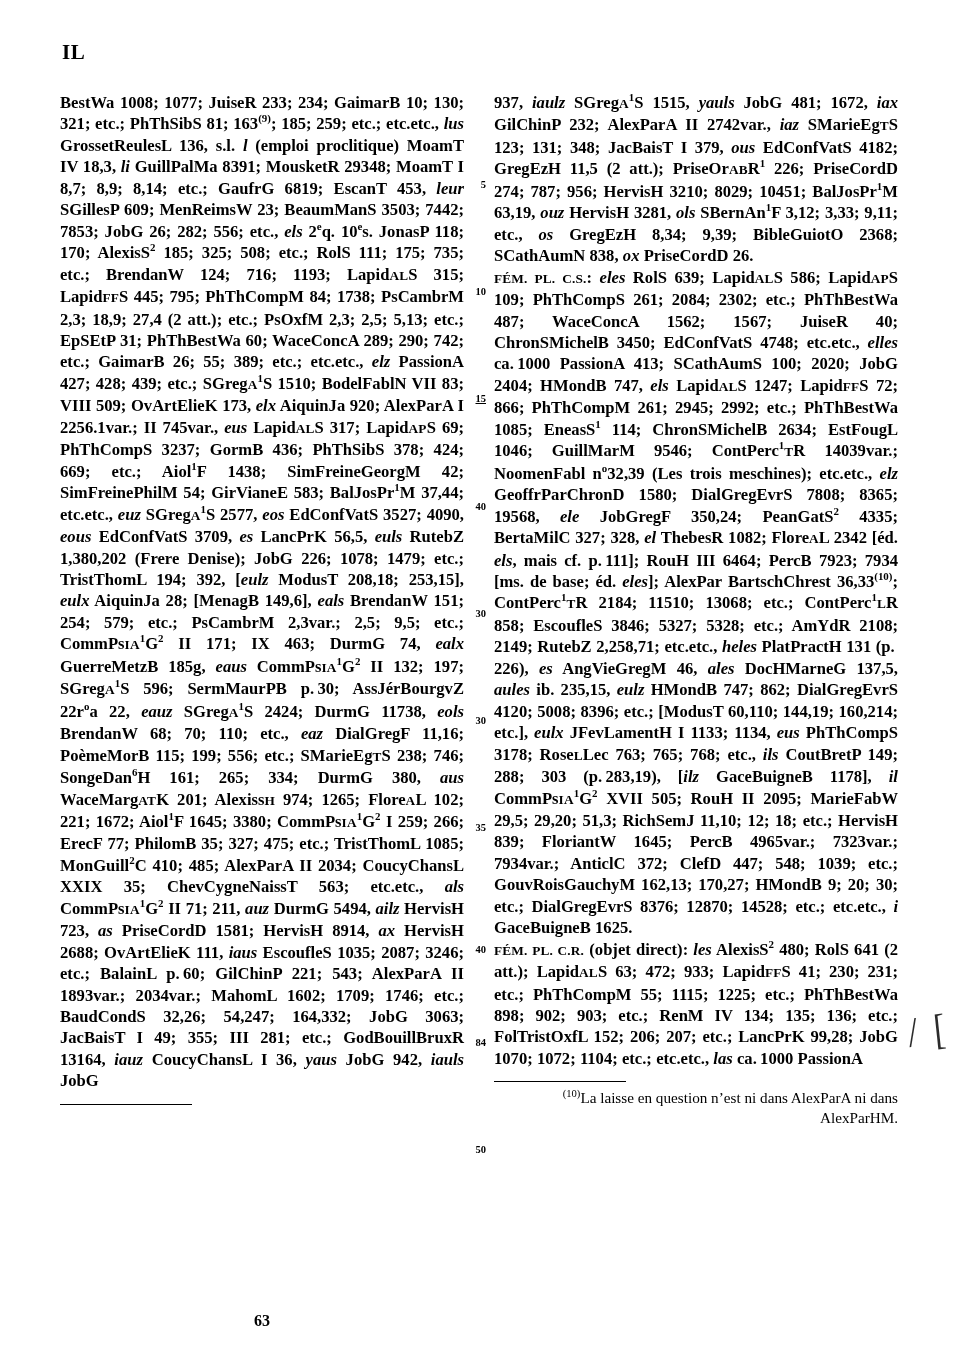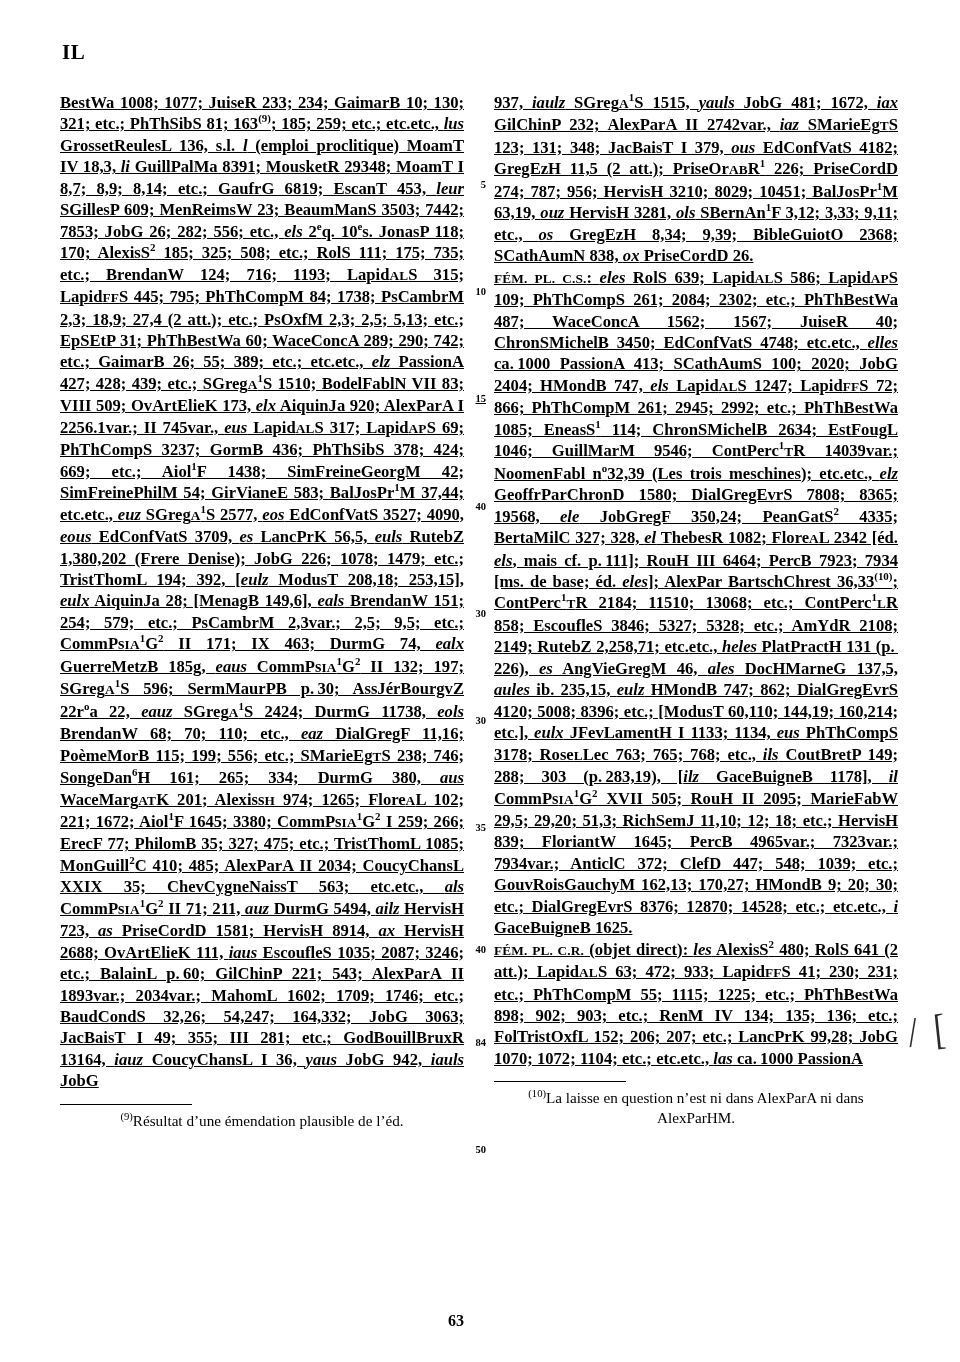--- a/index.html
+++ b/index.html
@@ -50,21 +50,20 @@
 
   .body-text {
     font-size: 16.6px;
     line-height: 21.45px;
     text-align: justify;
     text-justify: inter-word;
     font-weight: bold;
     font-family: "Liberation Serif", "DejaVu Serif", serif;
     hyphens: none;
     word-spacing: 0.1px;
-    text-decoration: underline;
   }
   .body-text i, .body-text em {
     font-style: italic;
   }
   .sc {
     font-size: 0.80em;
     letter-spacing: 0.2px;
   }
   .sup {
     font-size: 0.66em;
@@ -92,36 +91,36 @@
   
   .footnote-rule {
     border: 0;
     border-top: 1.4px solid #000;
     width: 132px;
     margin: 12px 0 6px 0;
   }
   .footnote {
     font-size: 15.2px;
     line-height: 20px;
-    text-align: center;
+    text-align: right;
     font-family: "Liberation Serif", "DejaVu Serif", serif;
   }
   .footnote .fn-marker {
     font-size: 0.70em;
     vertical-align: super;
     line-height: 0;
   }
 
   
   .folio {
     position: absolute;
     top: 1312px;
     font-size: 16px;
     font-weight: bold;
-    text-align: right;
+    text-align: center;
     width: 404px;
     font-family: "Liberation Serif", "DejaVu Serif", serif;
   }
   .folio-left  { left: 60px;  }
   .folio-right { left: 494px; }
 
   
   .hand-mark {
     position: absolute;
     left: 908px;
@@ -152,23 +151,20 @@
     <div class="linenum" style="top:852px;">40</div>
     <div class="linenum" style="top:945px;">84</div>
     <div class="linenum" style="top:1052px;">50</div>
   </div>
 
   <div class="columns">
 
     <div class="col col-left">
       <div class="body-text">BestWa 1008; 1077; JuiseR 233; 234; GaimarB 10; 130; 321; etc.; PhThSibS 81; 163<span class="sup">(9)</span>; 185; 259; etc.; etc.etc., <i>lus</i> GrossetReulesL 136, s.l. <i>l</i> (emploi proclitique) MoamT IV 18,3, <i>li</i> GuillPalMa 8391; MousketR 29348; MoamT I 8,7; 8,9; 8,14; etc.; GaufrG 6819; EscanT 453, <i>leur</i> SGillesP 609; MenReimsW 23; BeaumManS 3503; 7442; 7853; JobG 26; 282; 556; etc., <i>els</i> 2<span class="sup">e</span>q. 10<span class="sup">e</span>s. JonasP 118; 170; AlexisS<span class="sup">2</span> 185; 325; 508; etc.; RolS 111; 175; 735; etc.; BrendanW 124; 716; 1193; Lapid<span class="sc">AL</span>S 315; Lapid<span class="sc">FF</span>S 445; 795; PhThCompM 84; 1738; PsCambrM 2,3; 18,9; 27,4 (2 att.); etc.; PsOxfM 2,3; 2,5; 5,13; etc.; EpSEtP 31; PhThBestWa 60; WaceConcA 289; 290; 742; etc.; GaimarB 26; 55; 389; etc.; etc.etc., <i>elz</i> PassionA 427; 428; 439; etc.; SGreg<span class="sc">A</span><span class="sup">1</span>S 1510; BodelFablN VII 83; VIII 509; OvArtElieK 173, <i>elx</i> AiquinJa 920; AlexParA I 2256.1var.; II 745var., <i>eus</i> Lapid<span class="sc">AL</span>S 317; Lapid<span class="sc">AP</span>S 69; PhThCompS 3237; GormB 436; PhThSibS 378; 424; 669; etc.; Aiol<span class="sup">1</span>F 1438; SimFreineGeorgM 42; SimFreinePhilM 54; GirVianeE 583; BalJosPr<span class="sup">1</span>M 37,44; etc.etc., <i>euz</i> SGreg<span class="sc">A</span><span class="sup">1</span>S 2577, <i>eos</i> EdConfVatS 3527; 4090, <i>eous</i> EdConfVatS 3709, <i>es</i> LancPrK 56,5, <i>euls</i> RutebZ 1,380,202 (Frere Denise); JobG 226; 1078; 1479; etc.; TristThomL 194; 392, [<i>eulz</i> ModusT 208,18; 253,15], <i>eulx</i> AiquinJa 28; [MenagB 149,6], <i>eals</i> BrendanW 151; 254; 579; etc.; PsCambrM 2,3var.; 2,5; 9,5; etc.; CommPs<span class="sc">IA</span><span class="sup">1</span>G<span class="sup">2</span> II 171; IX 463; DurmG 74, <i>ealx</i> GuerreMetzB 185g, <i>eaus</i> CommPs<span class="sc">IA</span><span class="sup">1</span>G<span class="sup">2</span> II 132; 197; SGreg<span class="sc">A</span><span class="sup">1</span>S 596; SermMaurPB p. 30; AssJérBourgvZ 22r<span class="sup">o</span>a 22, <i>eauz</i> SGreg<span class="sc">A</span><span class="sup">1</span>S 2424; DurmG 11738, <i>eols</i> BrendanW 68; 70; 110; etc., <i>eaz</i> DialGregF 11,16; PoèmeMorB 115; 199; 556; etc.; SMarieEg<span class="sc">T</span>S 238; 746; SongeDan<span class="sup">6</span>H 161; 265; 334; DurmG 380, <i>aus</i> WaceMarg<span class="sc">AT</span>K 201; Alexiss<span class="sc">H</span> 974; 1265; Flore<span class="sc">A</span>L 102; 221; 1672; Aiol<span class="sup">1</span>F 1645; 3380; CommPs<span class="sc">IA</span><span class="sup">1</span>G<span class="sup">2</span> I 259; 266; ErecF 77; PhilomB 35; 327; 475; etc.; TristThomL 1085; MonGuill<span class="sup">2</span>C 410; 485; AlexParA II 2034; CoucyChansL XXIX 35; ChevCygneNaissT 563; etc.etc., <i>als</i> CommPs<span class="sc">IA</span><span class="sup">1</span>G<span class="sup">2</span> II 71; 211, <i>auz</i> DurmG 5494, <i>ailz</i> HervisH 723, <i>as</i> PriseCordD 1581; HervisH 8914, <i>ax</i> HervisH 2688; OvArtElieK 111, <i>iaus</i> EscoufleS 1035; 2087; 3246; etc.; BalainL p. 60; GilChinP 221; 543; AlexParA II 1893var.; 2034var.; MahomL 1602; 1709; 1746; etc.; BaudCondS 32,26; 54,247; 164,332; JobG 3063; JacBaisT I 49; 355; III 281; etc.; GodBouillBruxR 13164, <i>iauz</i> CoucyChansL I 36, <i>yaus</i> JobG 942, <i>iauls</i> JobG</div>
       <hr class="footnote-rule">
-      <div class="footnote">
-        <span class="fn-marker">(9)</span><span>Résultat d’une émendation plausible de l’éd.</span>
-      </div>
     </div>
 
     <div class="col col-right">
       <div class="body-text">937, <i>iaulz</i> SGreg<span class="sc">A</span><span class="sup">1</span>S 1515, <i>yauls</i> JobG 481; 1672, <i>iax</i> GilChinP 232; AlexParA II 2742var., <i>iaz</i> SMarieEg<span class="sc">T</span>S 123; 131; 348; JacBaisT I 379, <i>ous</i> EdConfVatS 4182; GregEzH 11,5 (2 att.); PriseOr<span class="sc">AB</span>R<span class="sup">1</span> 226; PriseCordD 274; 787; 956; HervisH 3210; 8029; 10451; BalJosPr<span class="sup">1</span>M 63,19, <i>ouz</i> HervisH 3281, <i>ols</i> SBernAn<span class="sup">1</span>F 3,12; 3,33; 9,11; etc., <i>os</i> GregEzH 8,34; 9,39; BibleGuiotO 2368; SCathAumN 838, <i>ox</i> PriseCordD 26.<br><span class="sc">FÉM. PL. C.S.</span>: <i>eles</i> RolS 639; Lapid<span class="sc">AL</span>S 586; Lapid<span class="sc">AP</span>S 109; PhThCompS 261; 2084; 2302; etc.; PhThBestWa 487; WaceConcA 1562; 1567; JuiseR 40; ChronSMichelB 3450; EdConfVatS 4748; etc.etc., <i>elles</i> ca. 1000 PassionA 413; SCathAumS 100; 2020; JobG 2404; HMondB 747, <i>els</i> Lapid<span class="sc">AL</span>S 1247; Lapid<span class="sc">FF</span>S 72; 866; PhThCompM 261; 2945; 2992; etc.; PhThBestWa 1085; EneasS<span class="sup">1</span> 114; ChronSMichelB 2634; EstFougL 1046; GuillMarM 9546; ContPerc<span class="sup">1</span><span class="sc">T</span>R 14039var.; NoomenFabl n<span class="sup">o</span>32,39 (Les trois meschines); etc.etc., <i>elz</i> GeoffrParChronD 1580; DialGregEvrS 7808; 8365; 19568, <i>ele</i> JobGregF 350,24; PeanGatS<span class="sup">2</span> 4335; BertaMilC 327; 328, <i>el</i> ThebesR 1082; Flore<span class="sc">A</span>L 2342 [éd. <i>els</i>, mais cf. p. 111]; RouH III 6464; PercB 7923; 7934 [ms. de base; éd. <i>eles</i>]; AlexPar BartschChrest 36,33<span class="sup">(10)</span>; ContPerc<span class="sup">1</span><span class="sc">T</span>R 2184; 11510; 13068; etc.; ContPerc<span class="sup">1</span><span class="sc">L</span>R 858; EscoufleS 3846; 5327; 5328; etc.; AmYdR 2108; 2149; RutebZ 2,258,71; etc.etc., <i>heles</i> PlatPractH 131 (p. 226), <i>es</i> AngVieGregM 46, <i>ales</i> DocHMarneG 137,5, <i>aules</i> ib. 235,15, <i>eulz</i> HMondB 747; 862; DialGregEvrS 4120; 5008; 8396; etc.; [ModusT 60,110; 144,19; 160,214; etc.], <i>eulx</i> JFevLamentH I 1133; 1134, <i>eus</i> PhThCompS 3178; Rose<span class="sc">L</span>Lec 763; 765; 768; etc., <i>ils</i> CoutBretP 149; 288; 303 (p. 283,19), [<i>ilz</i> GaceBuigneB 1178], <i>il</i> CommPs<span class="sc">IA</span><span class="sup">1</span>G<span class="sup">2</span> XVII 505; RouH II 2095; MarieFabW 29,5; 29,20; 51,3; RichSemJ 11,10; 12; 18; etc.; HervisH 839; FloriantW 1645; PercB 4965var.; 7323var.; 7934var.; AnticlC 372; ClefD 447; 548; 1039; etc.; GouvRoisGauchyM 162,13; 170,27; HMondB 9; 20; 30; etc.; DialGregEvrS 8376; 12870; 14528; etc.; etc.etc., <i>i</i> GaceBuigneB 1625.<br><span class="sc">FÉM. PL. C.R.</span> (objet direct): <i>les</i> AlexisS<span class="sup">2</span> 480; RolS 641 (2 att.); Lapid<span class="sc">AL</span>S 63; 472; 933; Lapid<span class="sc">FF</span>S 41; 230; 231; etc.; PhThCompM 55; 1115; 1225; etc.; PhThBestWa 898; 902; 903; etc.; RenM IV 134; 135; 136; etc.; FolTristOxfL 152; 206; 207; etc.; LancPrK 99,28; JobG 1070; 1072; 1104; etc.; etc.etc., <i>las</i> ca. 1000 PassionA</div>
       <hr class="footnote-rule">
       <div class="footnote">
         <span class="fn-marker">(10)</span><span>La laisse en question n’est ni dans AlexParA ni dans AlexParHM.</span>
       </div>
     </div>
 

